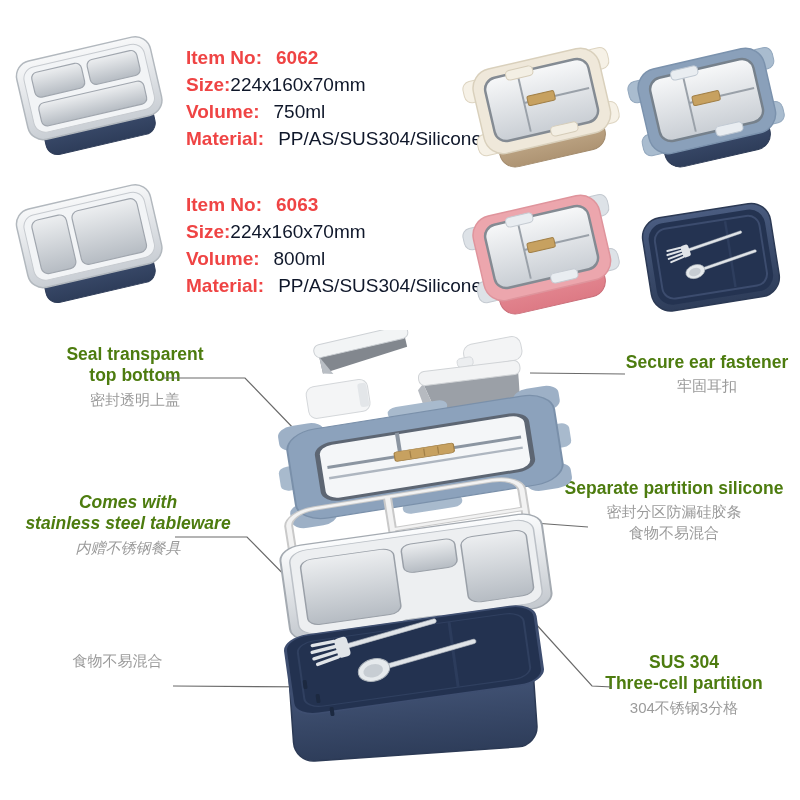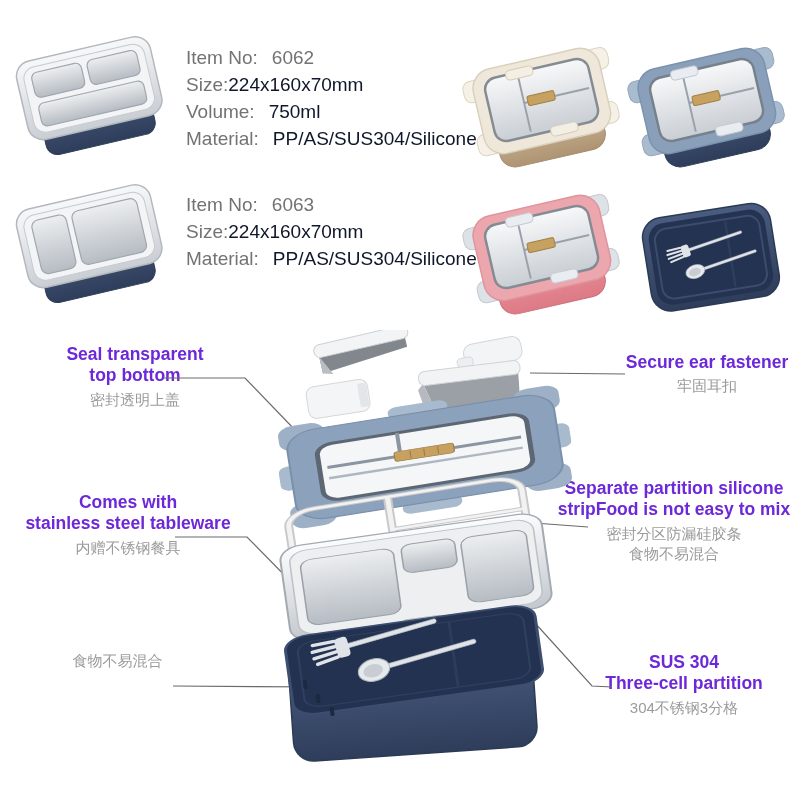--- a/index.html
+++ b/index.html
@@ -3,26 +3,26 @@
 <meta charset="utf-8">
 <style>
   html,body{margin:0;padding:0;}
   body{
     width:800px;height:800px;position:relative;background:#ffffff;
     font-family:"Liberation Sans", sans-serif;overflow:hidden;
   }
   .abs{position:absolute;}
   
   .spec{line-height:27px;font-size:19px;white-space:nowrap;}
-  .spec .b{font-weight:normal;color:#737373;}
+  .spec .b{font-weight:bold;color:#ef4444;}
   .spec .v{color:#0f172a;}
   .spec .sp{margin-left:14px;}
   
   .anno{text-align:center;}
-  .anno .en{font-size:17.5px;font-weight:600;color:#6d28d9;line-height:1.22;}
+  .anno .en{font-size:17.5px;font-weight:600;color:#4d7c0f;line-height:1.22;}
   .anno .zh{font-size:15px;color:#9b9b9b;margin-top:3px;line-height:1.35;}
   
   .photo{display:block;}
   svg{display:block;}
   #defs-holder{position:absolute;width:0;height:0;overflow:hidden;}
 </style>
 </head>
 <body>
 
 <svg id="defs-holder" aria-hidden="true">
@@ -133,20 +133,21 @@
       <rect x="19" y="25" width="126" height="68" rx="12" fill="#f2f4f6" stroke="#c6cacf" stroke-width="1"></rect>
       <rect x="27" y="31" width="36" height="56" rx="7" fill="url(#gComp)" stroke="#a0a6ae" stroke-width="1.2"></rect>
       <rect x="69" y="31" width="68" height="56" rx="7" fill="url(#gComp)" stroke="#a0a6ae" stroke-width="1.2"></rect>
     </g>
   </svg>
 </div>
 
 <div class="abs spec" style="left:186px;top:191px;">
   <div><span class="b">Item No:</span><span class="b sp">6063</span></div>
   <div><span class="b">Size:</span><span class="v">224x160x70mm</span></div>
+  <div><span class="b">Volume:</span><span class="v sp">800ml</span></div>
   <div><span class="b">Material:</span><span class="v sp">PP/AS/SUS304/Silicone</span></div>
 </div>
 
 <div class="abs photo" style="left:462px;top:185px;">
   <svg width="165" height="145" viewBox="0 0 165 148">
     <g transform="rotate(-13 82 74)">
       <rect x="28" y="66" width="110" height="58" rx="16" fill="url(#gPink)" stroke="#c96d78" stroke-width="1"></rect>
       <rect x="6" y="28" width="24" height="22" rx="8" fill="#dde2e7" stroke="#c3c9d0" stroke-width="1"></rect>
       <rect x="134" y="24" width="24" height="22" rx="8" fill="#dde2e7" stroke="#c3c9d0" stroke-width="1"></rect>
       <rect x="8" y="84" width="24" height="22" rx="8" fill="#dde2e7" stroke="#c3c9d0" stroke-width="1"></rect>
@@ -178,27 +179,27 @@
 <div class="abs anno" style="left:35px;top:344px;width:200px;">
   <div class="en"><span>Seal transparent</span><br><span>top bottom</span></div>
   <div class="zh">密封透明上盖</div>
 </div>
 
 <div class="abs anno" style="left:618px;top:352px;width:178px;">
   <div class="en">Secure ear fastener</div>
   <div class="zh">牢固耳扣</div>
 </div>
 
-<div class="abs anno" style="left:2px;top:492px;width:252px;">
+<div class="abs anno" style="left:2px;top:492px;width:252px;font-style:italic;">
   <div class="en"><span>Comes with</span><br><span>stainless steel tableware</span></div>
   <div class="zh">内赠不锈钢餐具</div>
 </div>
 
 <div class="abs anno" style="left:550px;top:478px;width:248px;">
-  <div class="en"><span>Separate partition silicone</span><br><span>stripFood is not easy to mix</span></div>
+  <div class="en"><span>Separate partition silicone</span><br></div>
   <div class="zh"><span>密封分区防漏硅胶条</span><br><span>食物不易混合</span></div>
 </div>
 
 <div class="abs anno" style="left:40px;top:648px;width:155px;">
   <div class="zh">食物不易混合</div>
 </div>
 
 <div class="abs anno" style="left:598px;top:652px;width:172px;">
   <div class="en"><span>SUS 304</span><br><span>Three-cell partition</span></div>
   <div class="zh">304不锈钢3分格</div>

